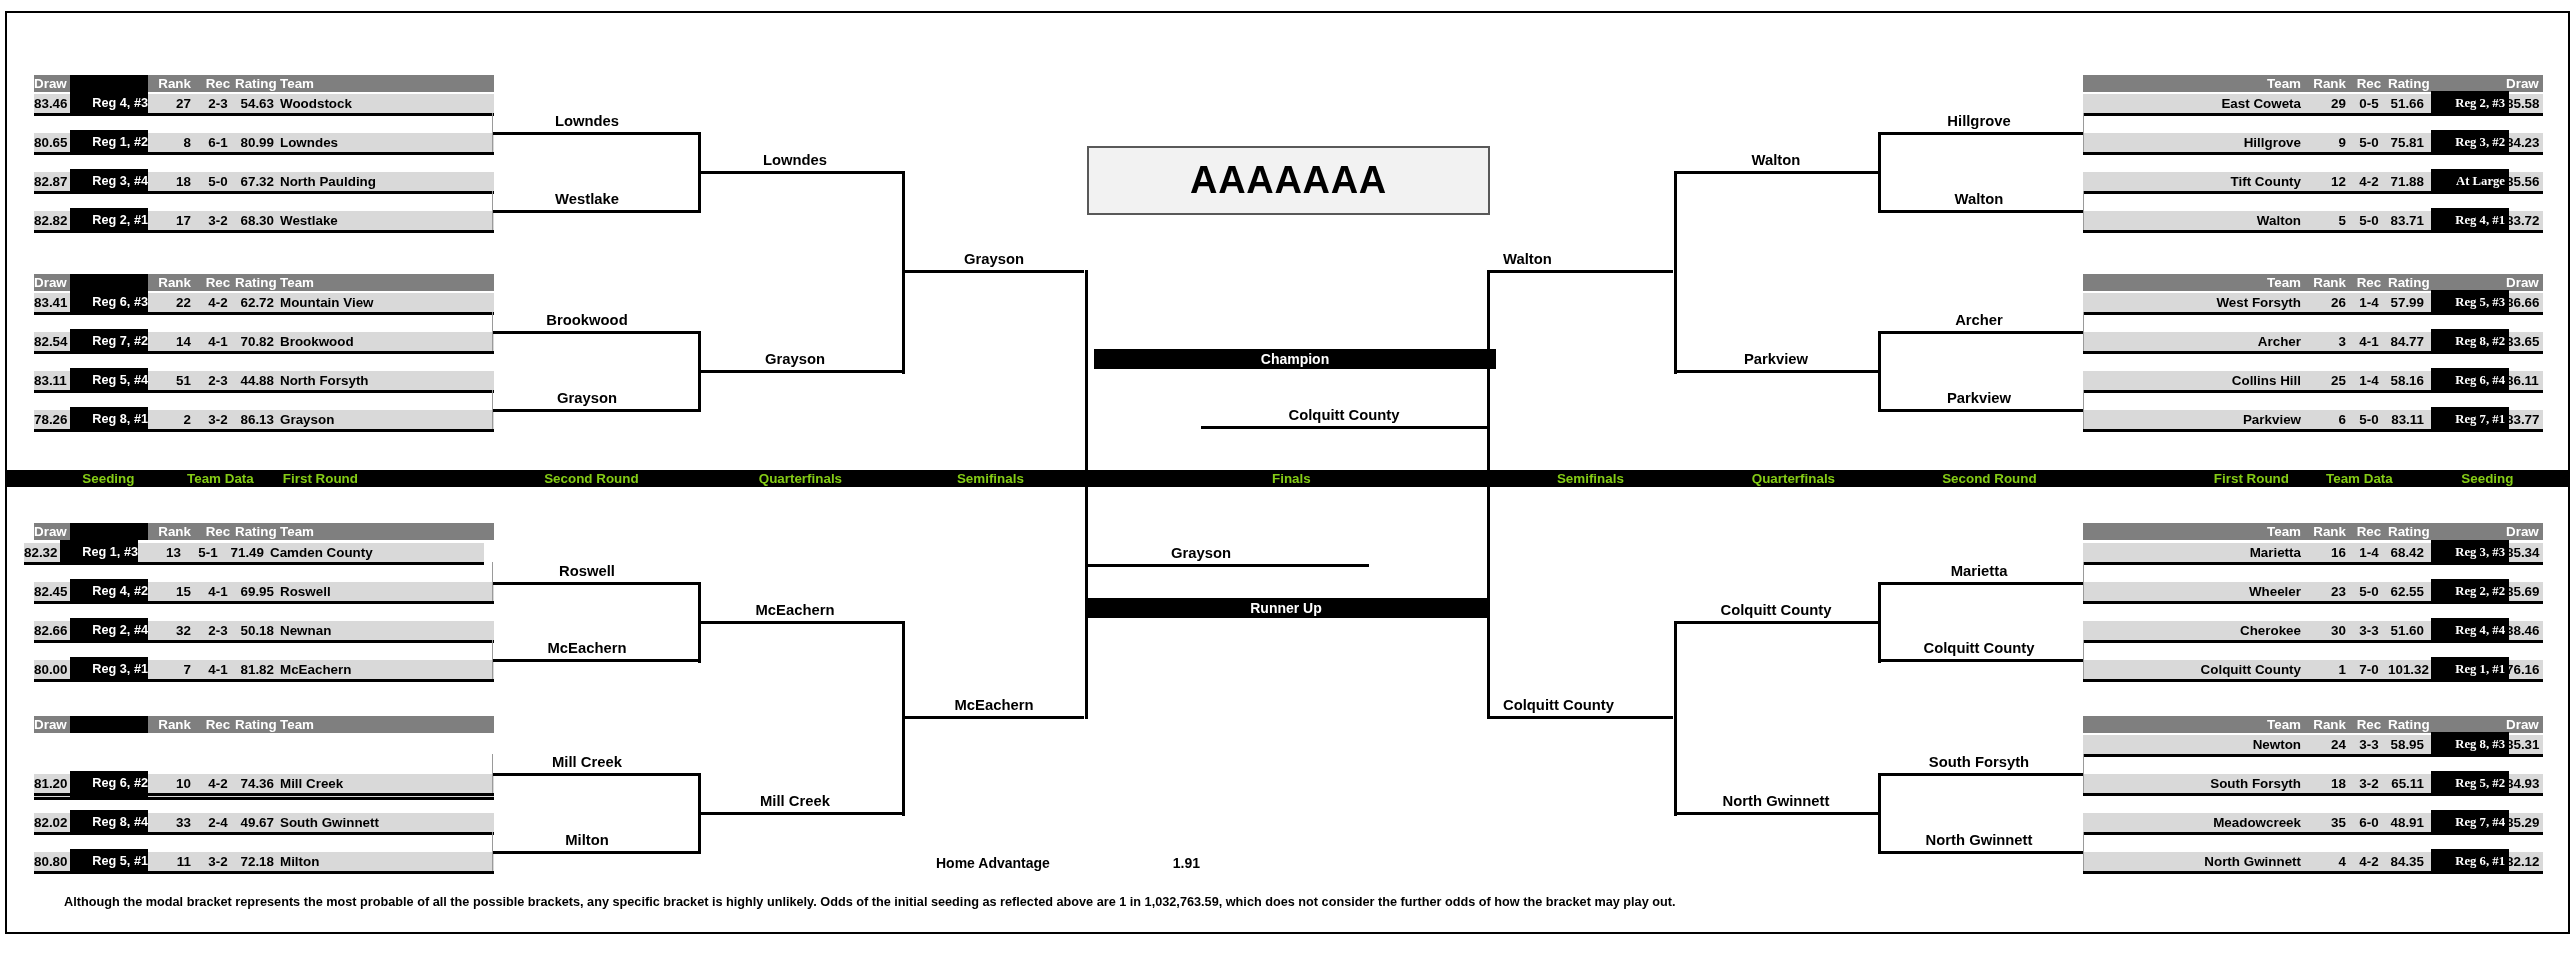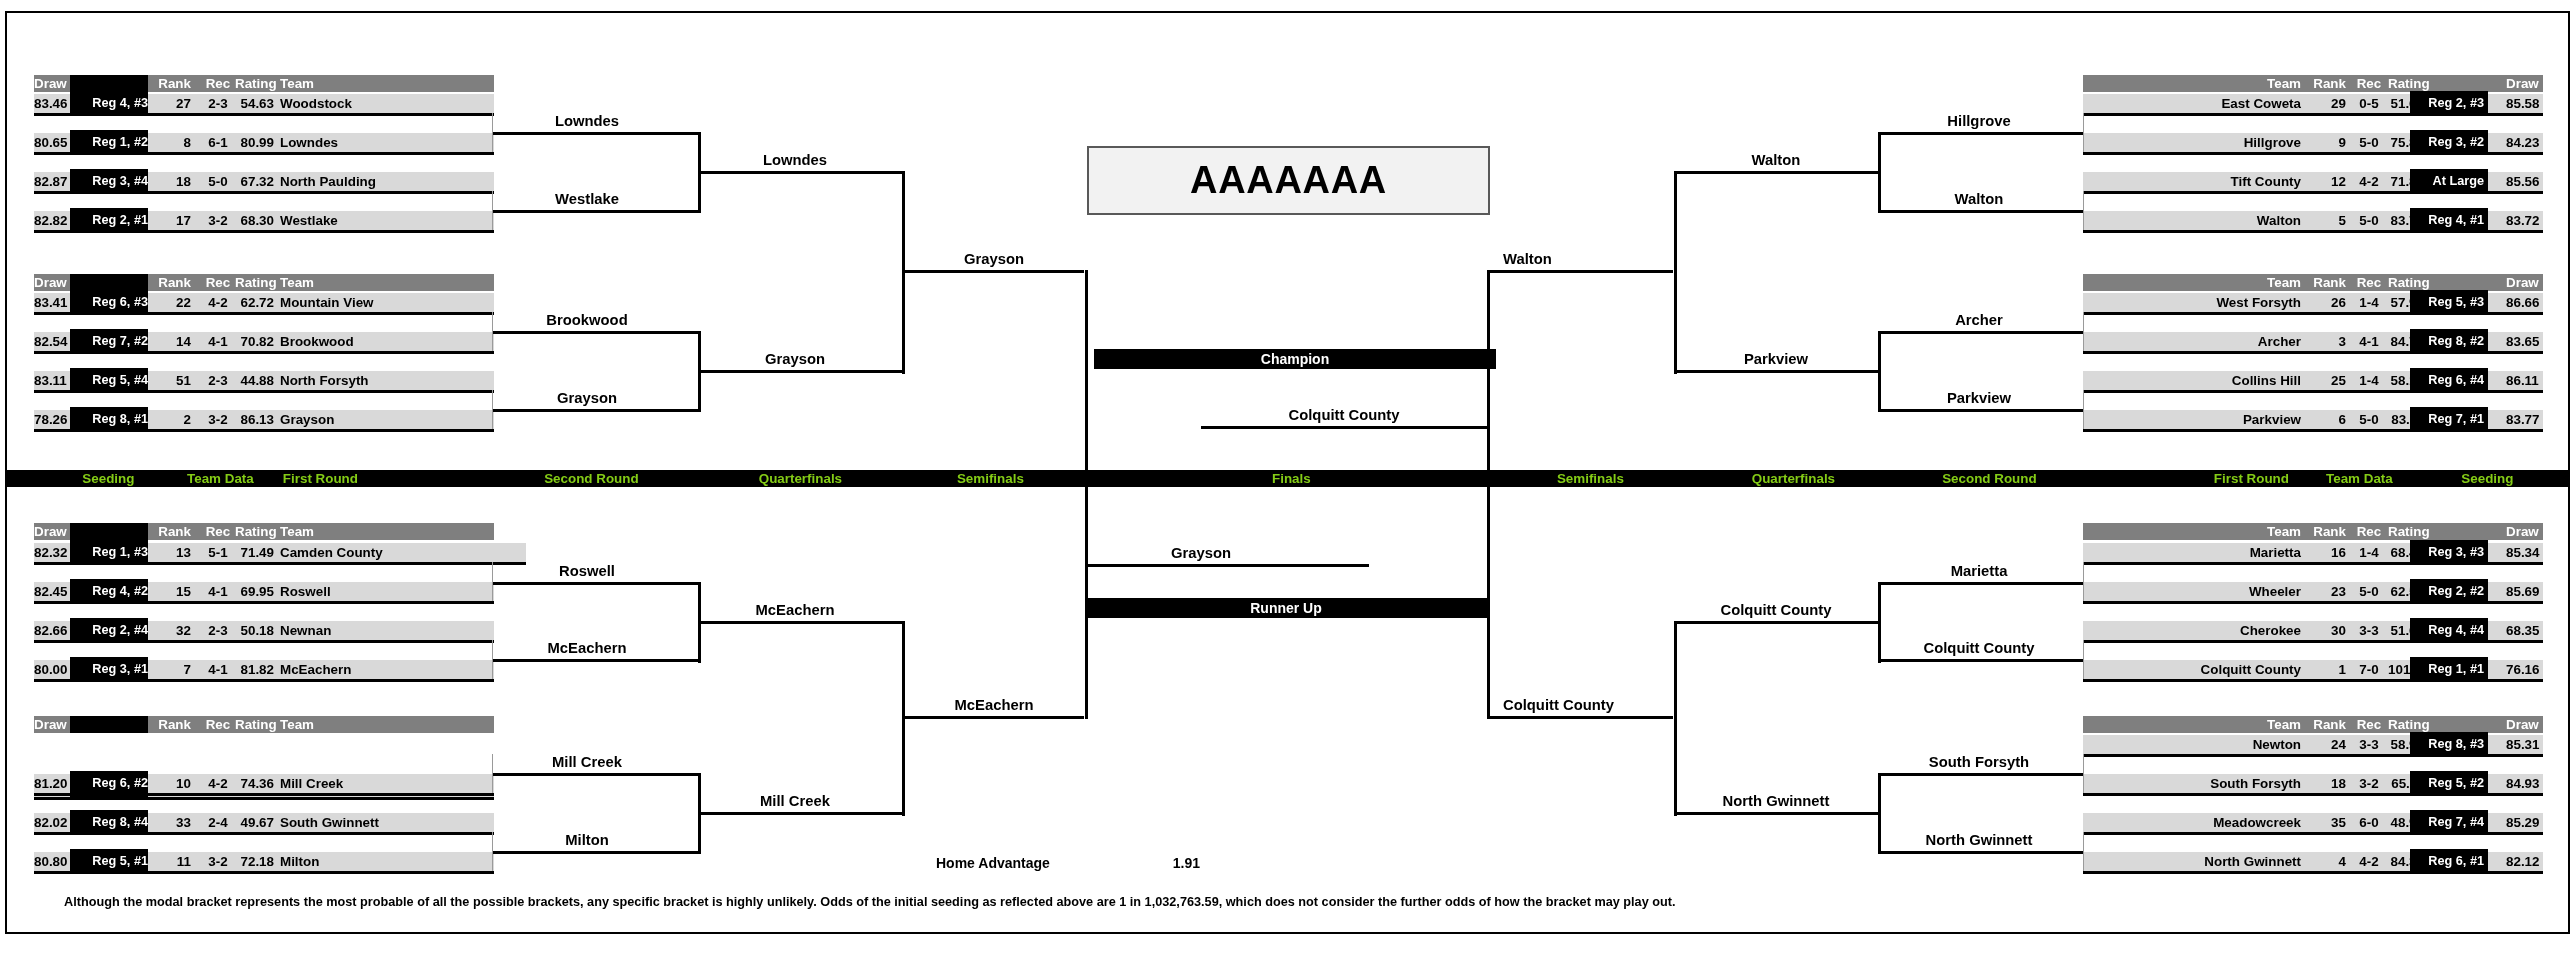--- a/index.html
+++ b/index.html
@@ -17,21 +17,21 @@
   .row-l .c-seed{left:36px;width:78px;}
   .row-l .c-rank{left:115px;width:42px;text-align:right;}
   .row-l .c-rec{left:165px;width:38px;text-align:center;}
   .row-l .c-rating{left:201px;width:39px;text-align:right;}
   .row-l .c-team{left:246px;width:211px;text-align:left;}
   
   .row-r .c-team{left:0;width:218px;text-align:right;}
   .row-r .c-rank{left:225px;width:38px;text-align:right;}
   .row-r .c-rec{left:270px;width:32px;text-align:center;}
   .row-r .c-rating{left:305px;width:36px;text-align:right;}
-  .row-r .c-seed{left:327px;width:78px;}
+  .row-r .c-seed{left:348px;width:78px;font-family:Liberation Serif, serif;}
   .row-r .c-draw{left:423px;width:32px;text-align:right;}
   
   .trow .c-seed{top:-2.7px;height:24px;line-height:24px;background:#000;color:#fff;font-size:12.7px;}
   .row-l.trow .c-seed{text-align:right;padding-left:4px;width:74px;}
   .row-r.trow .c-seed{text-align:right;padding-right:4px;width:74px;}
   .thead.row-l .c-seed{background:#000;}
   .thead .c-draw{text-align:center!important;}
   
   .hl{position:absolute;height:3.4px;background:#000;}
   .vl{position:absolute;width:3.4px;background:#000;}
@@ -172,21 +172,21 @@
     <span class="c-team">Grayson</span>
   </div>
     <div class="thead row-l" style="left: 34px; top: 523px;">
     <span class="c-draw">Draw</span>
     <span class="c-seed"></span>
     <span class="c-rank">Rank</span>
     <span class="c-rec">Rec</span>
     <span class="c-rating">Rating</span>
     <span class="c-team">Team</span>
   </div>
-    <div class="trow row-l" style="left: 34px; top: 543px; padding-left: 32px;">
+    <div class="trow row-l" style="left: 24px; top: 543px;">
     <span class="c-draw">82.32</span>
     <span class="c-seed">Reg 1, #3</span>
     <span class="c-rank">13</span>
     <span class="c-rec">5-1</span>
     <span class="c-rating">71.49</span>
     <span class="c-team">Camden County</span>
   </div>
     <div class="trow row-l" style="left: 34px; top: 582px;">
     <span class="c-draw">82.45</span>
     <span class="c-seed">Reg 4, #2</span>
@@ -349,21 +349,21 @@
   </div>
     <div class="trow row-r" style="left: 2083px; top: 582px;">
     <span class="c-draw">85.69</span>
     <span class="c-seed">Reg 2, #2</span>
     <span class="c-rank">23</span>
     <span class="c-rec">5-0</span>
     <span class="c-rating">62.55</span>
     <span class="c-team">Wheeler</span>
   </div>
     <div class="trow row-r" style="left: 2083px; top: 621px;">
-    <span class="c-draw">68.35</span>
+    <span class="c-draw">38.46</span>
     <span class="c-seed">Reg 4, #4</span>
     <span class="c-rank">30</span>
     <span class="c-rec">3-3</span>
     <span class="c-rating">51.60</span>
     <span class="c-team">Cherokee</span>
   </div>
     <div class="trow row-r" style="left: 2083px; top: 660px;">
     <span class="c-draw">76.16</span>
     <span class="c-seed">Reg 1, #1</span>
     <span class="c-rank">1</span>

